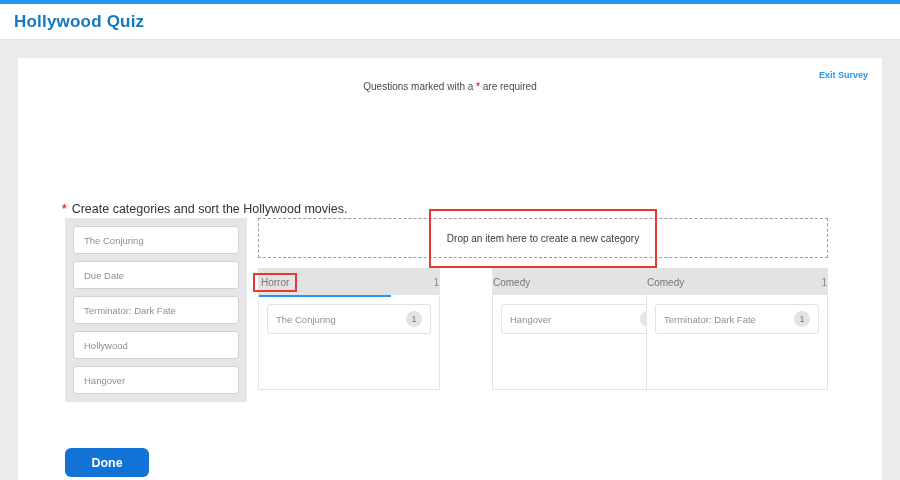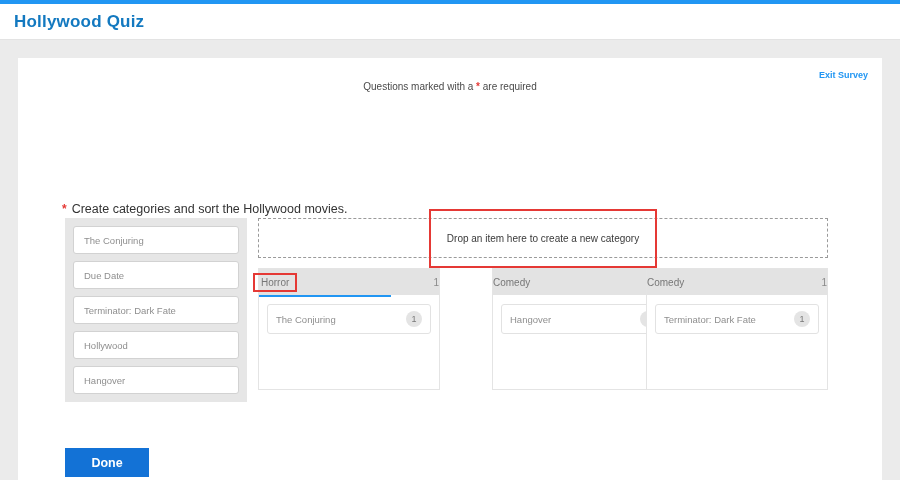--- a/index.html
+++ b/index.html
@@ -104,21 +104,21 @@
     font-size: 9px;
     display: flex; align-items: center; justify-content: center;
     flex: 0 0 auto;
   }
 
   
   .done-btn {
     position: absolute; left: 47px; top: 390px;
     width: 84px; height: 29px;
     background: #1372d6; color: #ffffff;
-    border: none; border-radius: 0;
+    border: none; border-radius: 6px;
     font-size: 12.5px; font-weight: bold;
     font-family: "Liberation Sans", sans-serif;
     cursor: pointer;
   }
 </style>
 </head>
 <body>
 
 <div class="topbar">
   <span class="app-title">Hollywood Quiz</span>

